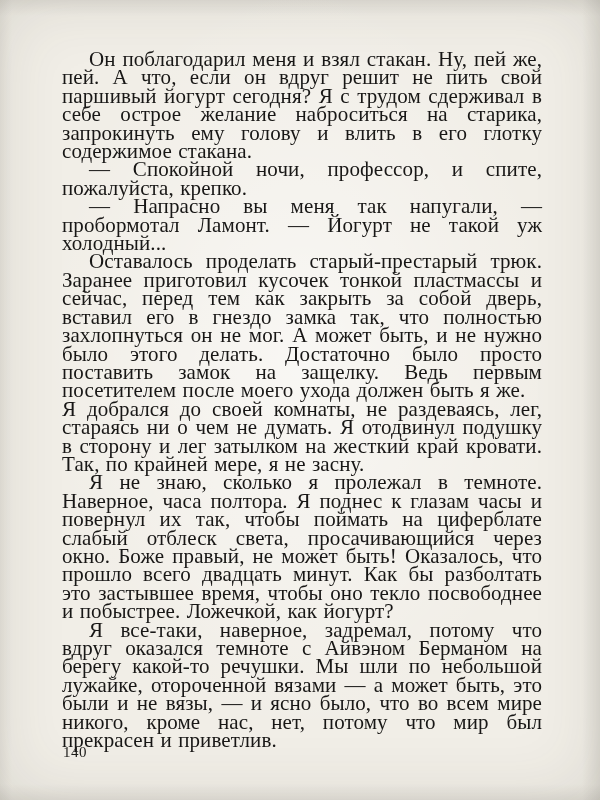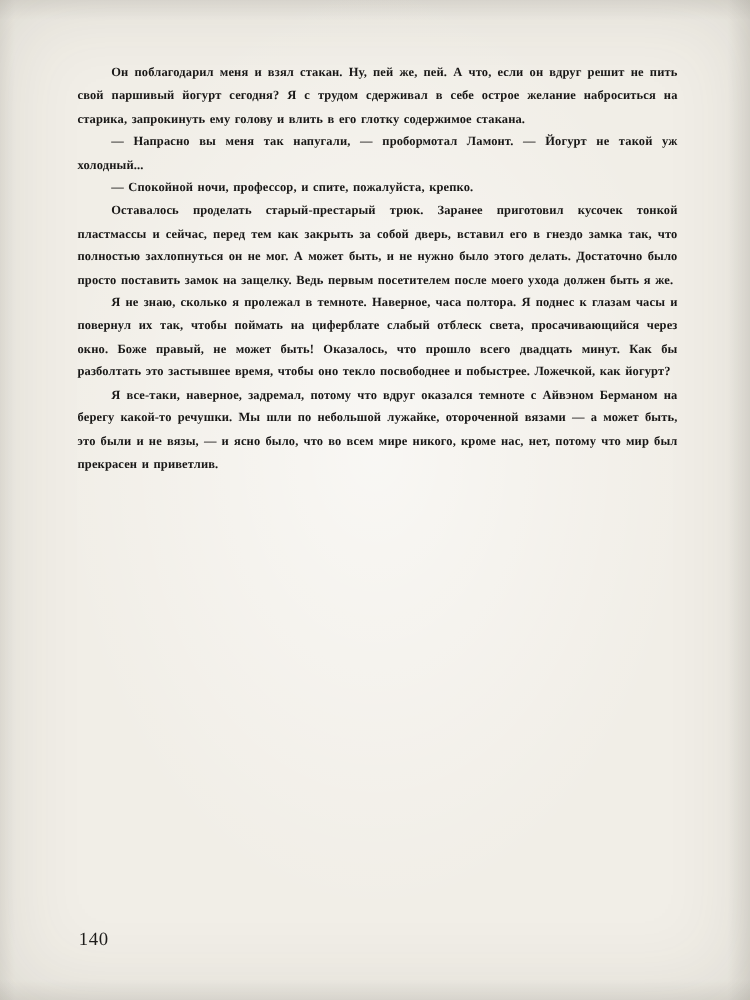--- a/index.html
+++ b/index.html
@@ -23,45 +23,45 @@
     color: #181716;
   }
   .text-block {
     position: absolute;
     top: 50px;
     left: 62px;
     width: 480px;
   }
   .text-block p {
     margin: 0;
-    font-size: 10px;
+    font-size: 21px;
     line-height: 18.4px;
     text-align: justify;
     letter-spacing: 0.1px;
     word-spacing: 1px;
-    font-weight: bold;
   }
   .text-block p.indent {
     text-indent: 27px;
   }
   .page-number {
     position: absolute;
     left: 63px;
     top: 744px;
     font-size: 15px;
     letter-spacing: 0.5px;
     color: #1d1c1a;
   }
 </style>
 </head>
 <body>
 
 <div class="scan-page">
   <div class="text-block">
     <p class="indent">Он поблагодарил меня и взял стакан. Ну, пей же, пей. А что, если он вдруг решит не пить свой паршивый йогурт сегодня? Я с трудом сдерживал в себе острое желание наброситься на старика, запрокинуть ему голову и влить в его глотку содержимое стакана.</p>
+    <p class="indent">— Спокойной ночи, профессор, и спите, пожалуйста, крепко.</p>
     <p class="indent">— Напрасно вы меня так напугали, — пробормотал Ламонт. — Йогурт не такой уж холодный...</p>
-    <p class="indent">— Спокойной ночи, профессор, и спите, пожалуйста, крепко.</p>
     <p class="indent">Оставалось проделать старый-престарый трюк. Заранее приготовил кусочек тонкой пластмассы и сейчас, перед тем как закрыть за собой дверь, вставил его в гнездо замка так, что полностью захлопнуться он не мог. А может быть, и не нужно было этого делать. Достаточно было просто поставить замок на защелку. Ведь первым посетителем после моего ухода должен быть я же.</p>
+    <p>Я добрался до своей комнаты, не раздеваясь, лег, стараясь ни о чем не думать. Я отодвинул подушку в сторону и лег затылком на жесткий край кровати. Так, по крайней мере, я не засну.</p>
     <p class="indent">Я не знаю, сколько я пролежал в темноте. Наверное, часа полтора. Я поднес к глазам часы и повернул их так, чтобы поймать на циферблате слабый отблеск света, просачивающийся через окно. Боже правый, не может быть! Оказалось, что прошло всего двадцать минут. Как бы разболтать это застывшее время, чтобы оно текло посвободнее и побыстрее. Ложечкой, как йогурт?</p>
     <p class="indent">Я все-таки, наверное, задремал, потому что вдруг оказался темноте с Айвэном Берманом на берегу какой-то речушки. Мы шли по небольшой лужайке, отороченной вязами — а может быть, это были и не вязы, — и ясно было, что во всем мире никого, кроме нас, нет, потому что мир был прекрасен и приветлив.</p>
   </div>
   <div class="page-number">140</div>
 </div>
 
 </body></html>

